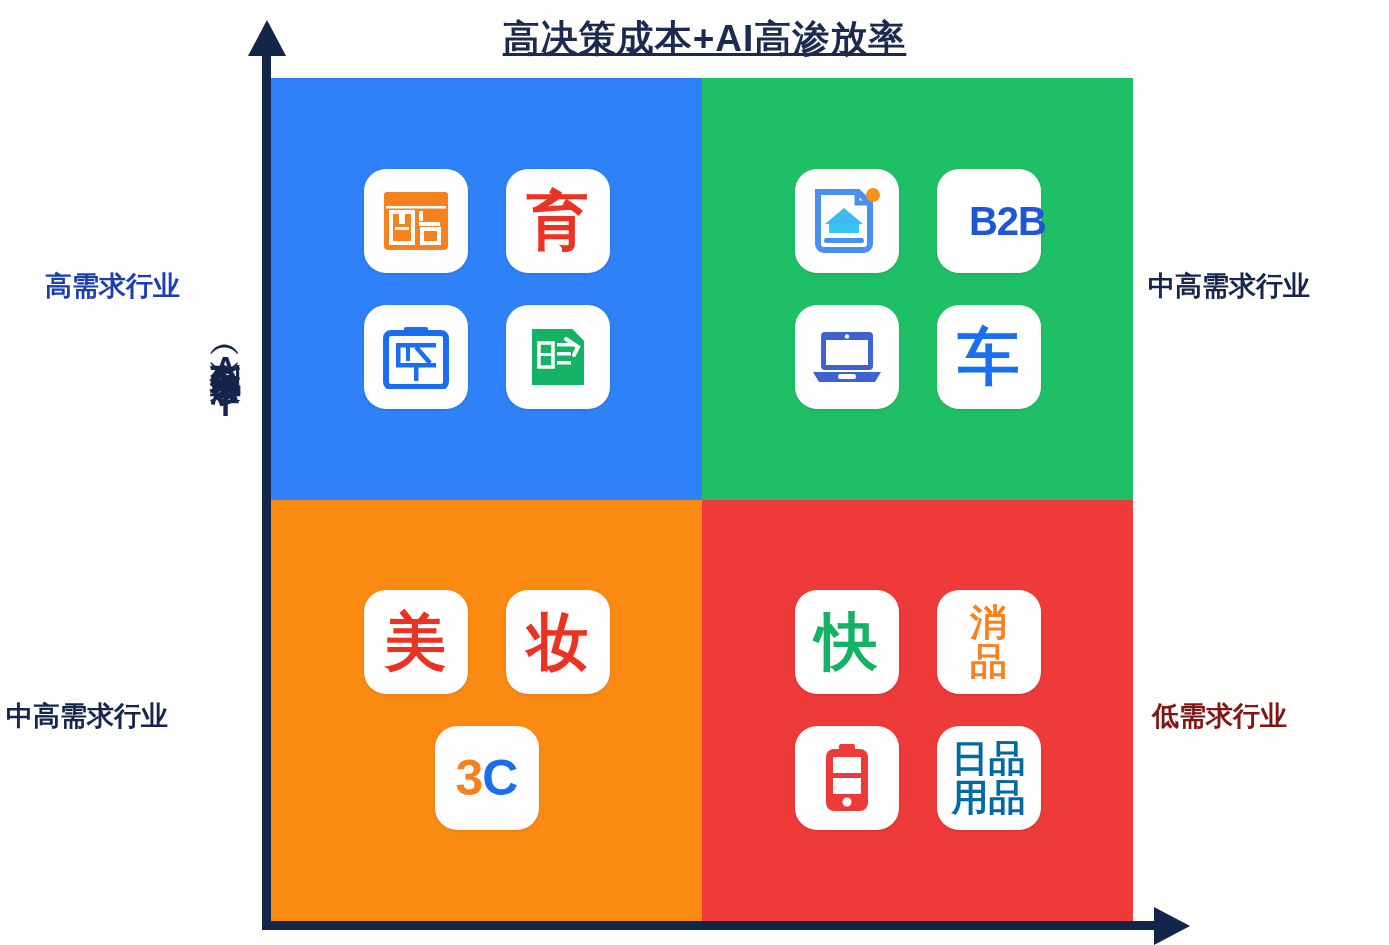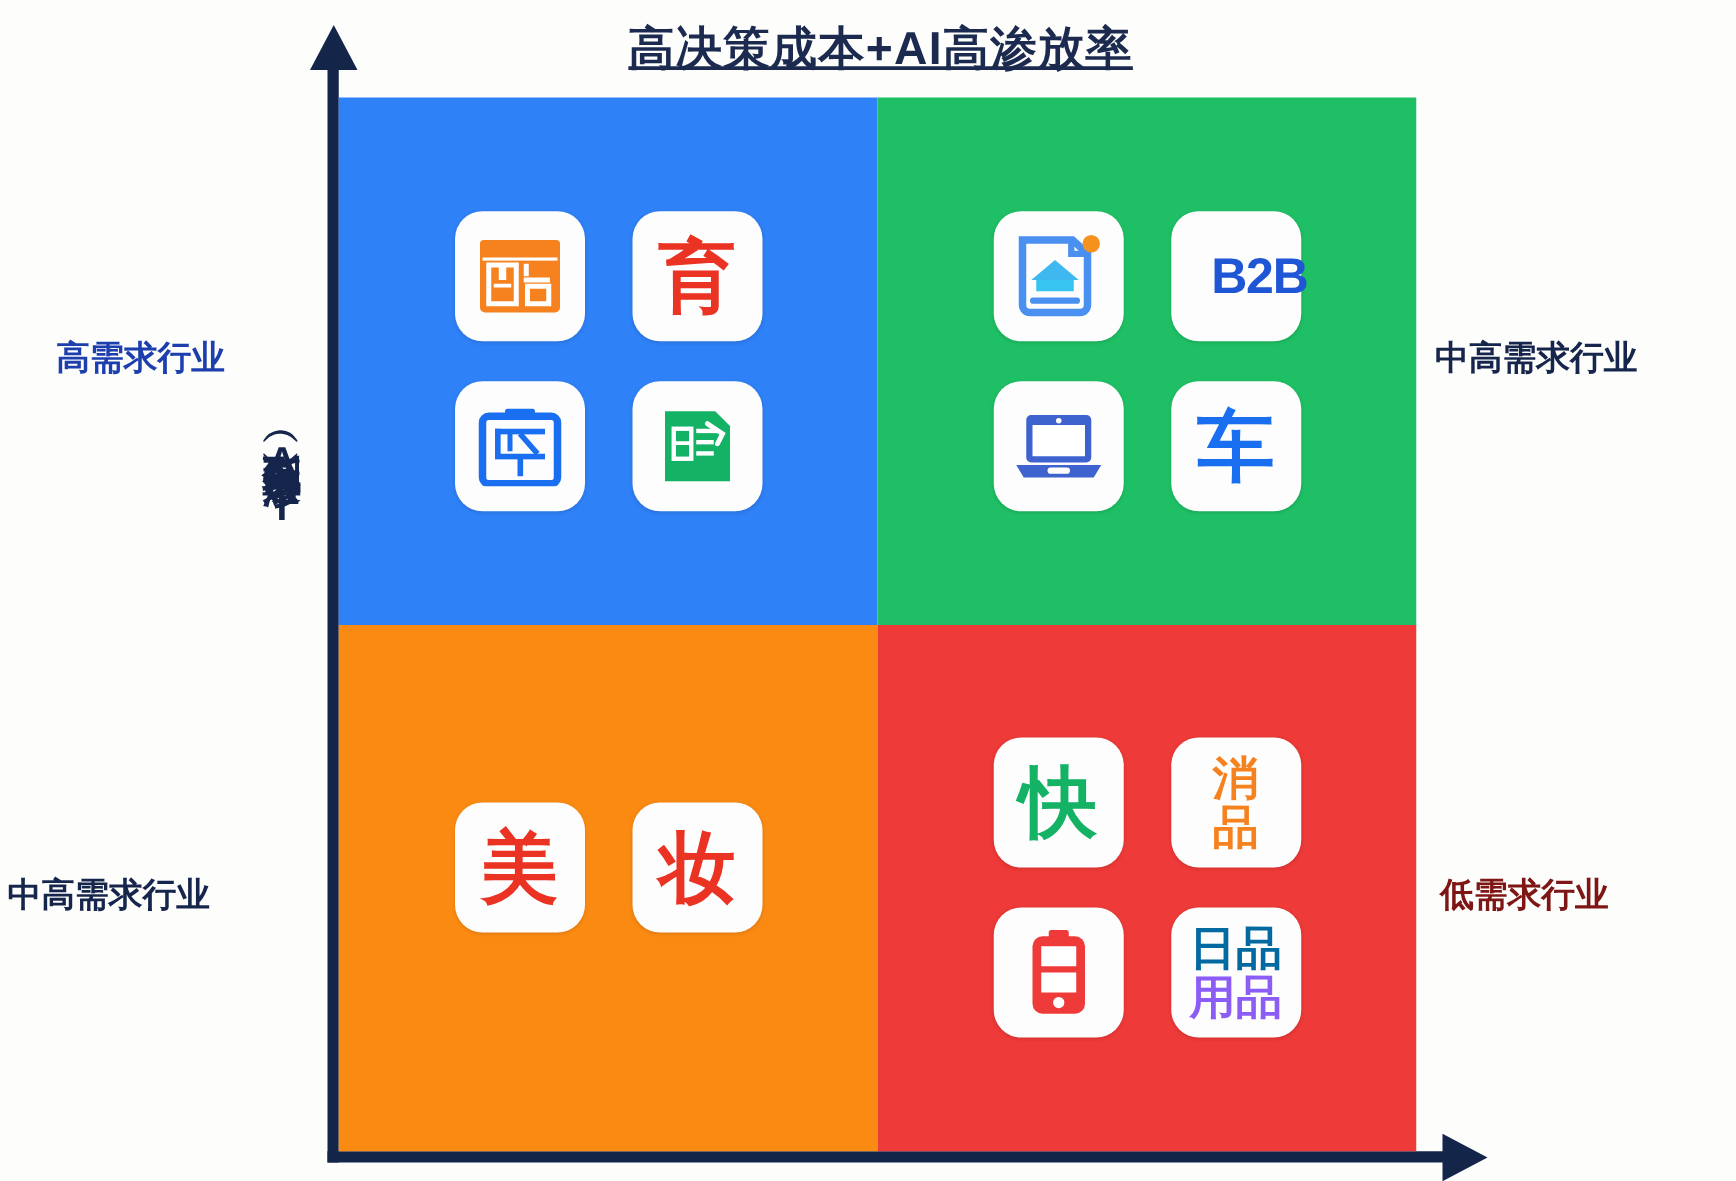--- a/index.html
+++ b/index.html
@@ -108,21 +108,21 @@
 
   .c-red    { color: #ea3323; }
   .c-orange { color: #f5821f; }
   .c-blue   { color: #1e56d6; margin-left: 38px; }
   .c-blue2  { color: #1a6ff0; }
   .c-green  { color: #14b265; }
 
   .split-3c .p1 { color: #f5821f; }
   .split-3c .p2 { color: #1a6ff0; }
   .split-stack .l1 { color: #0369a1; display:block; }
-  .split-stack .l2 { color: #8b5cf6; display:block; }
+  .split-stack .l2 { color: #0369a1; display:block; }
 
   
   .svg-icon { display: block; }
 
   
   .side-label {
     position: absolute;
     font-size: 27px;
     font-weight: 700;
     white-space: nowrap;
@@ -263,20 +263,23 @@
           <span class="glyph g-big c-red">美</span>
         </div>
 
         <div class="tile">
           <span class="glyph g-big c-red">妆</span>
         </div>
 
       </div>
       <div class="icon-row">
 
+        <div class="tile">
+          <span class="glyph g-latin split-3c" style="font-size:50px;"><span class="p1">3</span><span class="p2">C</span></span>
+        </div>
 
 
       </div>
     </div>
 
     <div class="quad q-br">
       <div class="icon-row">
 
         <div class="tile">
           <span class="glyph g-big c-green">快</span>

